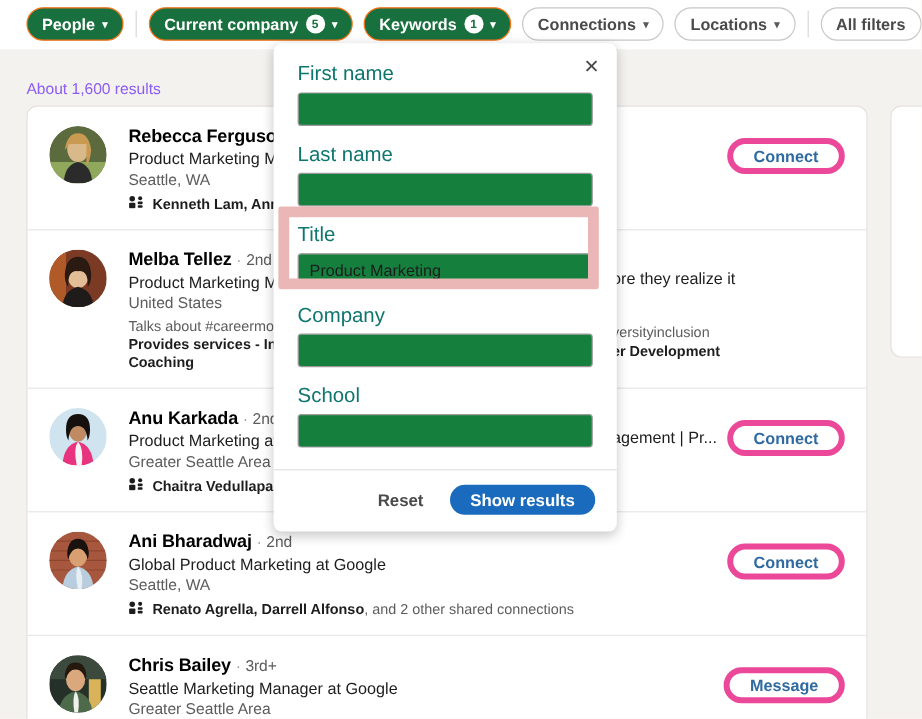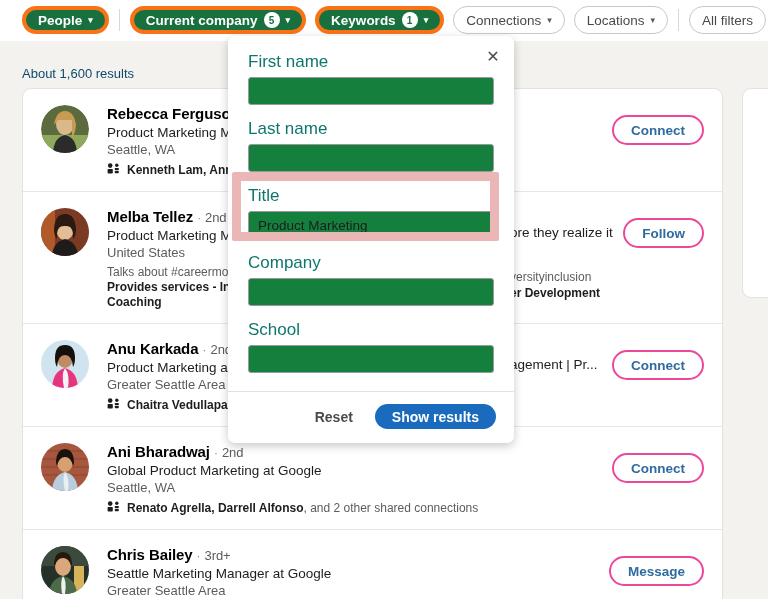--- a/index.html
+++ b/index.html
@@ -27,27 +27,27 @@
     display: inline-flex; align-items: center;
     padding: 0 12px;
     font-size: 13.5px;
     white-space: nowrap;
     cursor: pointer;
   }
   .pill.active {
     background: #18703f;
     color: #ffffff;
     font-weight: 600;
-    border: 4px solid #f97316;
+    border: 1px solid #f97316;
   }
   .pill.plain {
     background: #ffffff;
     color: #4a4a4a;
     border: 1px solid #c8c8c8;
-    font-weight: 400;
+    font-weight: 700;
   }
   .pill .caret {
     margin-left: 6px;
     font-size: 9px;
     line-height: 1;
   }
   .pill.plain .caret { color: #5a5a5a; }
   .badge {
     display: inline-flex; align-items: center; justify-content: center;
     min-width: 16px; height: 16px;
@@ -60,21 +60,21 @@
   .divider {
     width: 1px; height: 22px; background: #d6d6d6;
     margin: 0 10px;
     flex: 0 0 auto;
   }
   .gap { width: 9px; flex: 0 0 auto; }
 
   
   .resultcount {
     position: absolute; left: 22px; top: 66px;
-    font-size: 13px; color: #0c4a6e;
+    font-size: 13px; color: #8b5cf6;
   }
   .results-card {
     position: absolute; left: 22px; top: 88px;
     width: 701px;
     background: #ffffff;
     border: 1px solid #e3e2df;
     border-radius: 9px;
   }
   .rightcol {
     position: absolute; left: 742px; top: 88px;
@@ -118,21 +118,21 @@
             display: flex; align-items: center; }
   .rconn b { color: #1d1d1d; font-weight: 600; }
   .peopleicon { margin-right: 7px; flex: 0 0 auto; }
 
   .action {
     flex: 0 0 auto;
     align-self: flex-start;
     margin-top: 10px;
   }
   .btn-outline {
-    border: 2px solid #ec4899;
+    border: 5px solid #ec4899;
     color: #2f6aa0;
     background: transparent;
     border-radius: 16px;
     height: 30px;
     padding: 0 17px;
     font-size: 13.5px;
     font-weight: 600;
     font-family: "Liberation Sans", sans-serif;
     cursor: pointer;
     white-space: nowrap;
@@ -299,23 +299,20 @@
         <div class="rname">
           <span>Melba Tellez</span>
           <span class="dot">·</span>
           <span class="degree">2nd</span>
         </div>
         <div class="rtitle">Product Marketing Mana</div>
         <div class="rloc">United States</div>
         <div class="rtalks">Talks about #careermoves,</div>
         <div class="rserv">Provides services - Intervi</div>
         <div class="rserv">Coaching</div>
-      </div>
-      <div class="action">
-        <button class="btn-outline">Follow</button>
       </div>
 
       <div style="position:absolute; left:487px; top:33px; font-size:13.5px; color:#1d1d1d;">ore they realize it</div>
       <div style="position:absolute; left:487px; top:78px; font-size:12px; color:#5c5c5c;">versityinclusion</div>
       <div style="position:absolute; left:487px; top:94px; font-size:12px; color:#1d1d1d; font-weight:600;">er Development</div>
     </div>
 
     <div class="result">
       <div class="avatar">
         <svg width="48" height="48" viewBox="0 0 48 48">

